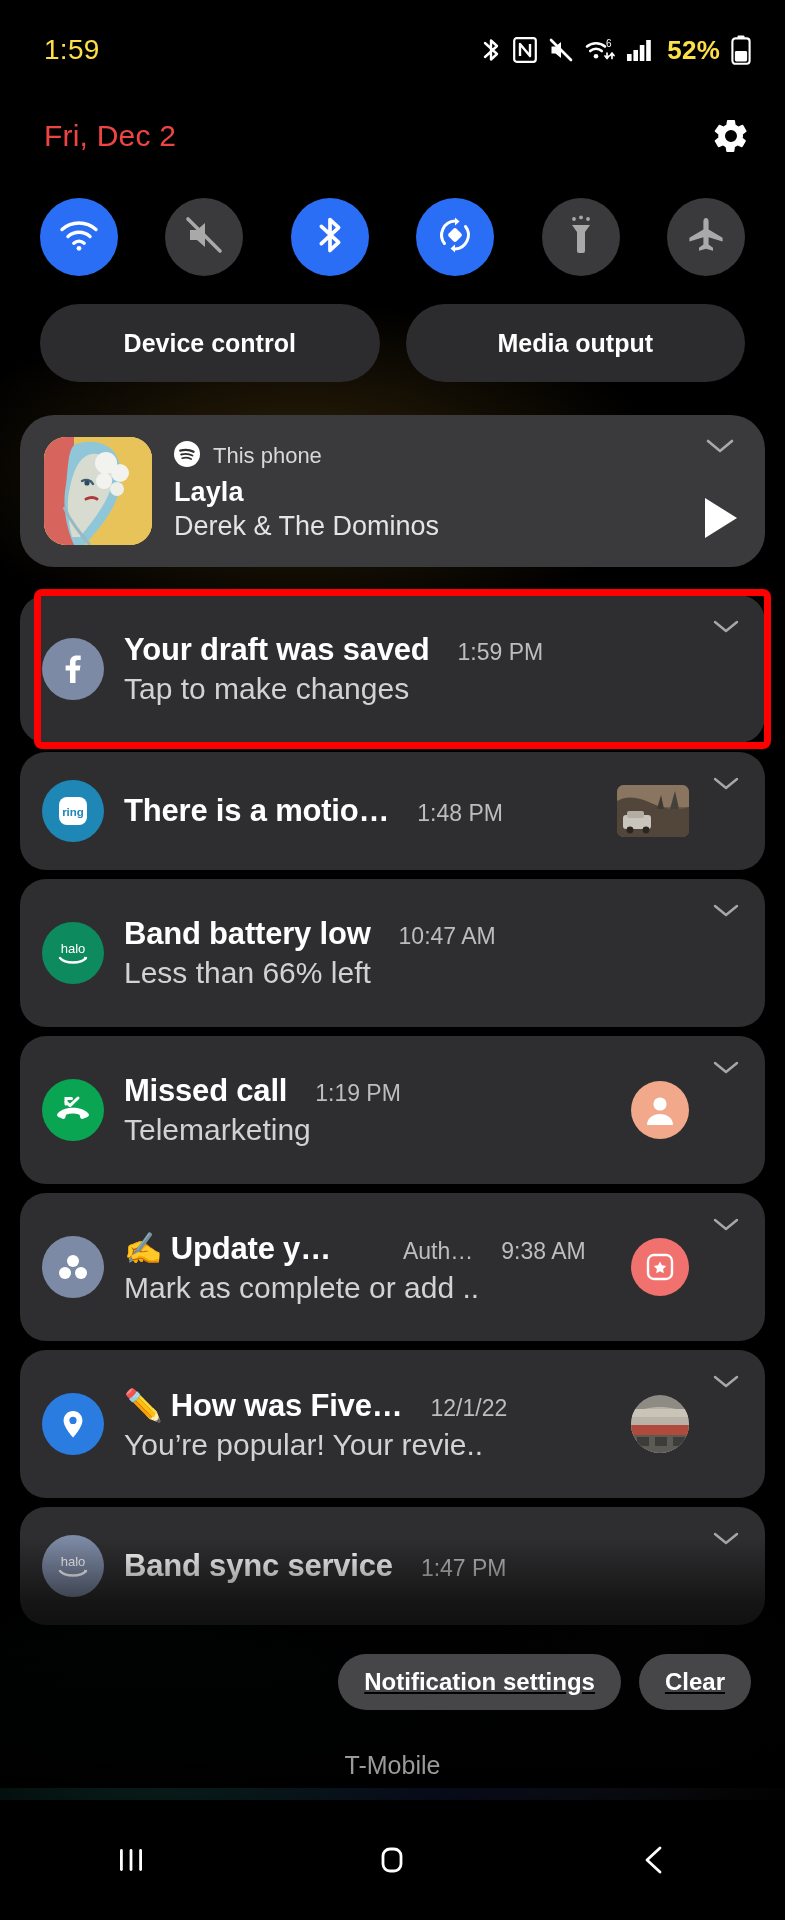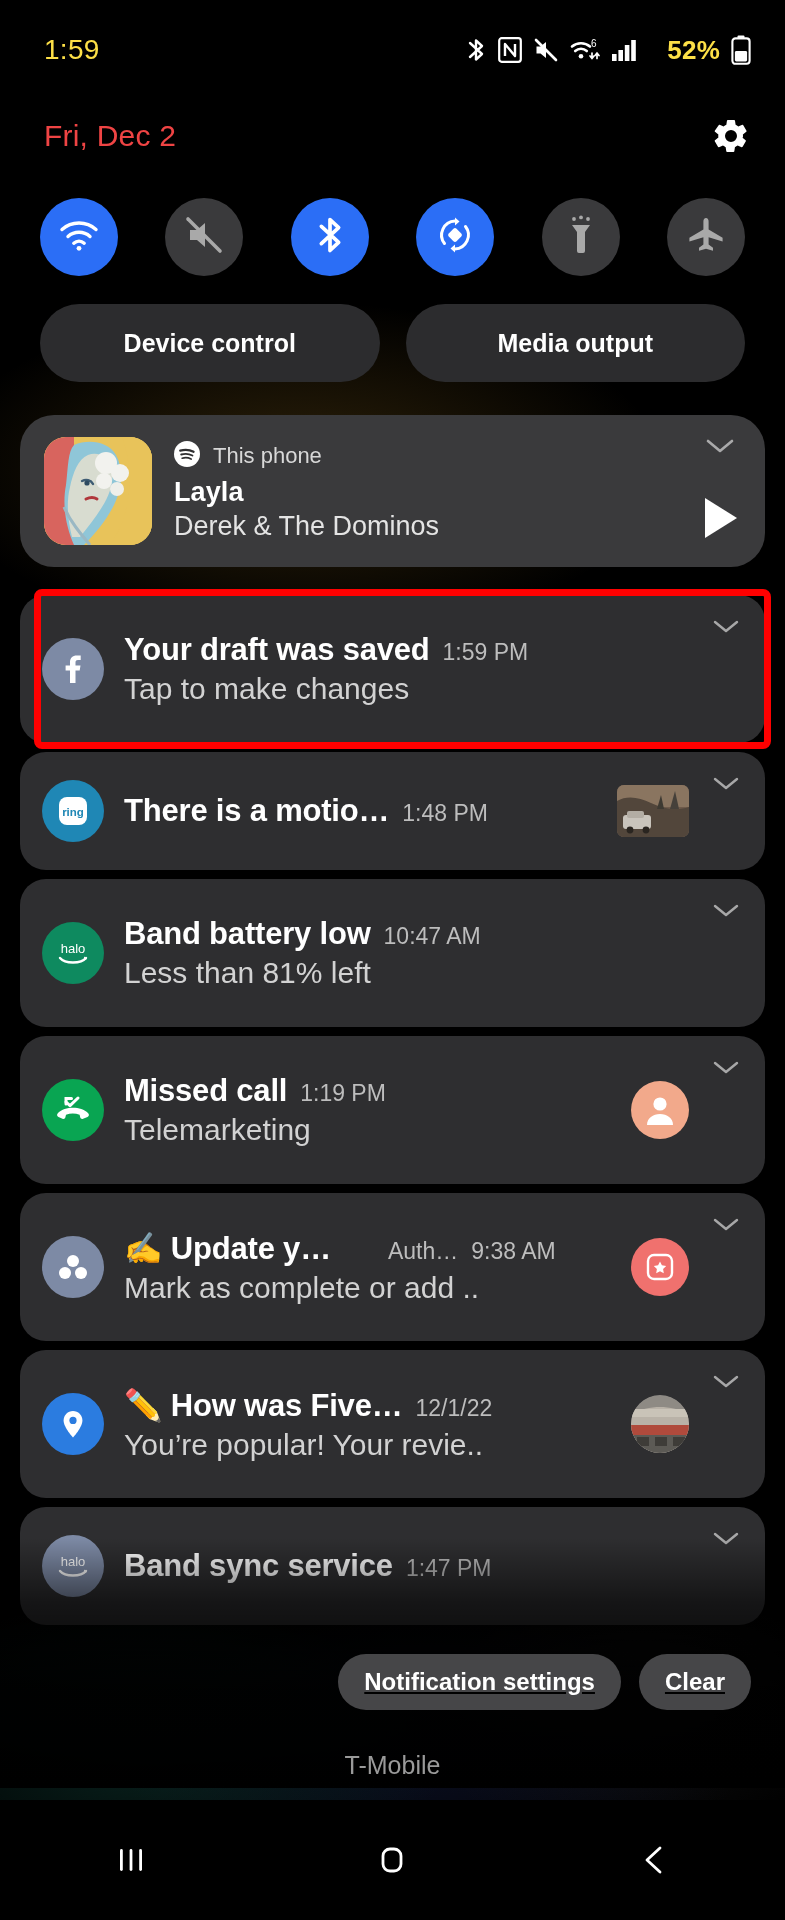--- a/index.html
+++ b/index.html
@@ -32,21 +32,21 @@
     height: 100px;
     display: flex; align-items: center;
     justify-content: space-between;
     padding: 0 34px 0 44px;
     color: #fde047;
     text-align: center;
   }
   .sb-clock { font-size: 28px; font-weight: 500; letter-spacing: .3px; }
   .sb-right { display: flex; align-items: center; gap: 11px; }
   .sb-right svg { display: block; }
-  .sb-batt-text { font-size: 26px; font-weight: 600; margin-left: 17px; letter-spacing: .2px; }
+  .sb-batt-text { font-size: 26px; font-weight: 600; margin-left: 2px; letter-spacing: .2px; }
 
   
   .daterow {
     position: relative;
     height: 72px;
     display: flex; align-items: center; justify-content: space-between;
     padding: 0 34px 0 44px;
   }
   .date-text { color: #ef4444; font-size: 30px; font-weight: 500; letter-spacing: .2px; }
   .gear { width: 40px; height: 40px; cursor: pointer; }
@@ -120,21 +120,21 @@
     min-height: 118px;
   }
   .notif.tall { min-height: 148px; }
   .nicon {
     width: 62px; height: 62px; border-radius: 50%;
     flex: 0 0 auto;
     display: flex; align-items: center; justify-content: center;
     overflow: hidden;
   }
   .nbody { flex: 1; min-width: 0; }
-  .nline1 { display: flex; align-items: baseline; gap: 13px; white-space: nowrap; }
+  .nline1 { display: flex; align-items: baseline; gap: 28px; white-space: nowrap; }
   .ntitle {
     color: #fff; font-size: 31px; font-weight: 700; letter-spacing: -.2px;
     overflow: hidden; text-overflow: ellipsis; white-space: nowrap;
   }
   .napp { color: #BDBDBD; font-size: 23px; font-weight: 500; flex: 0 0 auto; margin-left: 44px; }
   .ntime { color: #BDBDBD; font-size: 23px; font-weight: 500; flex: 0 0 auto; }
   .nsub {
     color: #D2D2D2; font-size: 30px; font-weight: 500; margin-top: 4px;
     overflow: hidden; text-overflow: ellipsis; white-space: nowrap;
   }
@@ -440,21 +440,21 @@
           <text x="28" y="28" text-anchor="middle" font-size="13" fill="#fff" font-family="Liberation Sans, sans-serif">halo</text>
           <path d="M15 33c5 6 21 6 26 0" fill="none" stroke="#fff" stroke-width="2.4" stroke-linecap="round"></path>
           <path d="M39 31.5l3 2.4-3 1.4z" fill="#fff"></path>
         </svg>
       </div>
       <div class="nbody">
         <div class="nline1">
           <span class="ntitle">Band battery low</span>
           <span class="ntime">10:47 AM</span>
         </div>
-        <div class="nsub">Less than 81% left</div>
+        <div class="nsub">Less than 66% left</div>
       </div>
       <div class="nchev">
         <svg width="28" height="16" viewBox="0 0 28 16">
             <path d="M3 3l11 9 11-9" fill="none" stroke="#C6C6C6" stroke-width="2.4" stroke-linecap="round" stroke-linejoin="round"></path>
           </svg>
       </div>
     </div>
 
     <div class="notif tall">
       <div class="nicon" style="background:#09A552">

